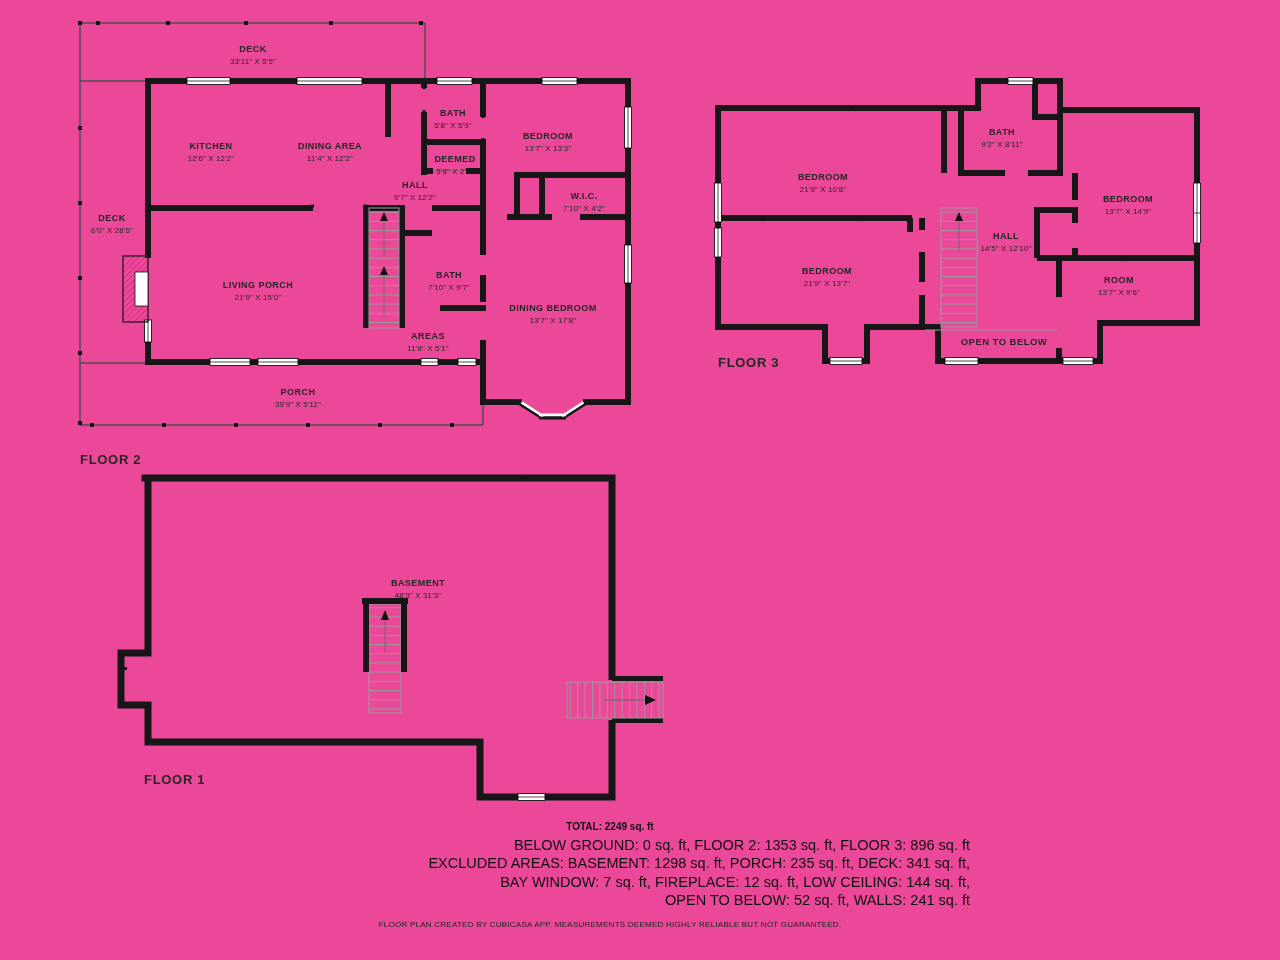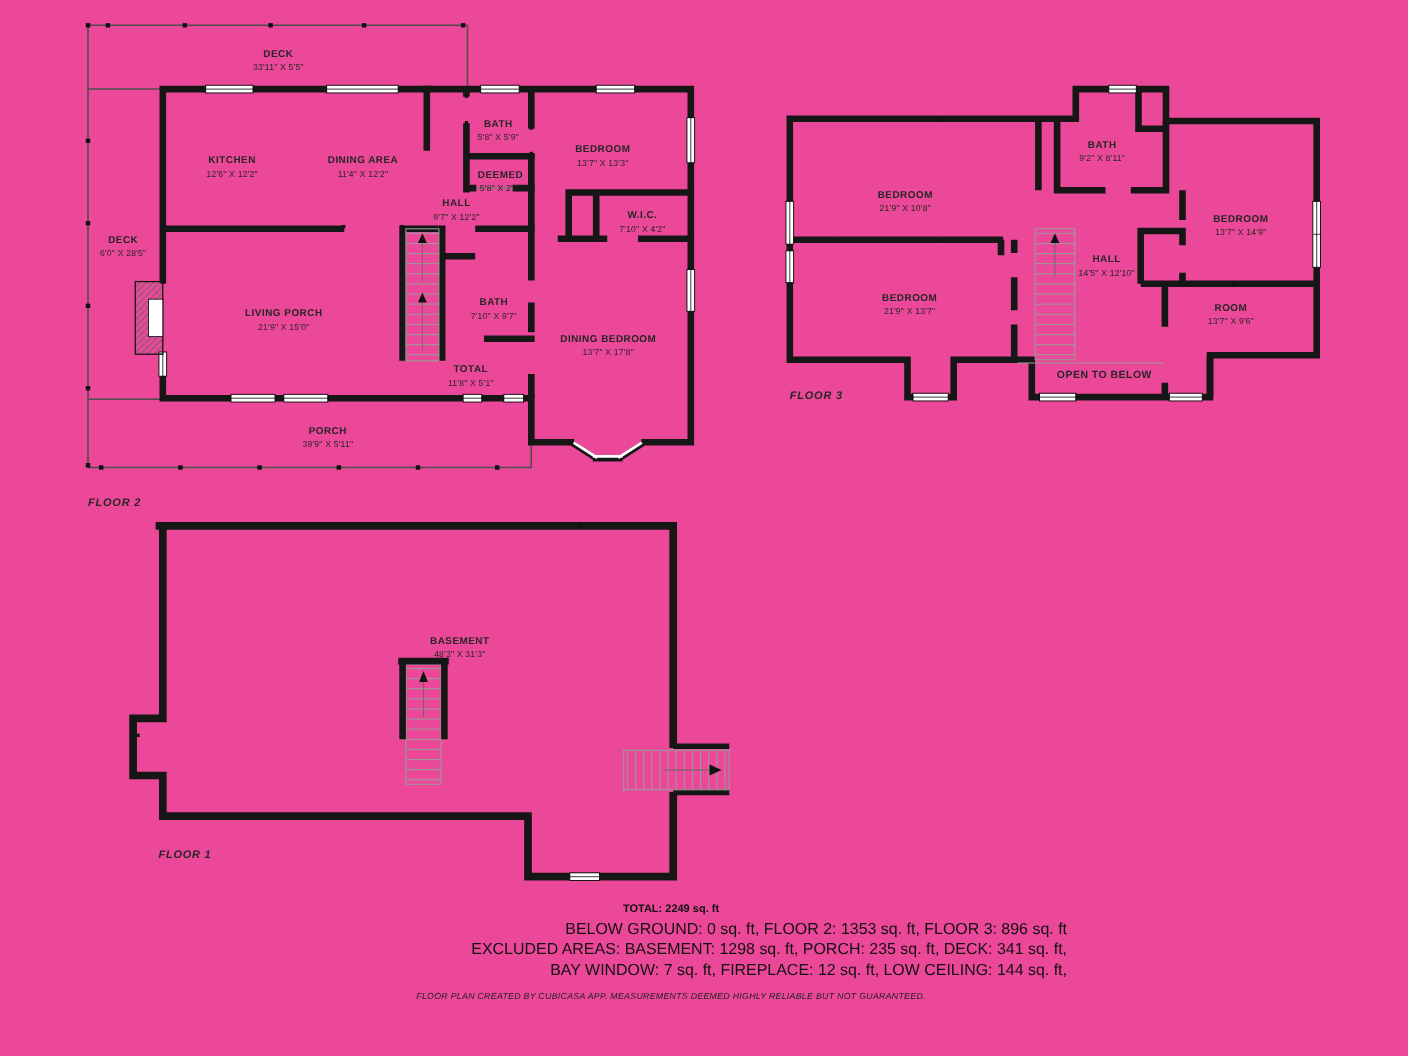--- a/index.html
+++ b/index.html
@@ -3,25 +3,25 @@
 <meta charset="utf-8">
 <style>
   html,body{margin:0;padding:0;background:#fff;}
   body{width:1280px;height:960px;overflow:hidden;font-family:"Liberation Sans",sans-serif;}
   #stage{position:relative;width:1280px;height:960px;background:#ec4899;}
   #stage svg{position:absolute;left:0;top:0;}
   .lbl{position:absolute;transform:translate(-50%,-50%);text-align:center;white-space:nowrap;color:#262626;line-height:1.3;}
   .lbl .rn{display:block;font-size:9px;font-weight:700;letter-spacing:.45px;}
   .lbl .rd{display:block;font-size:7.8px;font-weight:500;letter-spacing:.2px;margin-top:1px;}
   .lbl.open .rn{font-size:9.5px;text-align:center;}
-  .flr{position:absolute;font-size:10px;font-weight:700;letter-spacing:.7px;color:#262626;font-style:italic;}
+  .flr{position:absolute;font-size:13px;font-weight:700;letter-spacing:.7px;color:#262626;}
   .summary{position:absolute;left:250px;top:821px;width:720px;text-align:center;color:#101010;}
   .summary .total{font-size:10px;font-weight:700;margin-bottom:4px;}
   .summary .sline{font-size:14.5px;line-height:18.4px;font-weight:400;text-align:right;}
-  .summary .disc{font-size:8px;font-weight:500;letter-spacing:.25px;margin-top:10px;color:#222;font-style:italic;}
+  .summary .disc{font-size:8px;font-weight:500;letter-spacing:.25px;margin-top:10px;color:#222;}
 </style>
 </head>
 <body>
 
 <div id="stage">
 
 <svg width="1280" height="960" viewBox="0 0 1280 960">
   <defs>
     <pattern id="tH" width="8" height="9.2" patternUnits="userSpaceOnUse">
       <path d="M0,0.5 H8" stroke="#999" stroke-width="1"></path>
@@ -204,21 +204,21 @@
   </div>
   <div class="lbl" style="left:449px;top:281px">
     <span class="rn">BATH</span>
     <span class="rd">7'10" X 9'7"</span>
   </div>
   <div class="lbl" style="left:258px;top:291px">
     <span class="rn">LIVING PORCH</span>
     <span class="rd">21'9" X 15'0"</span>
   </div>
   <div class="lbl" style="left:428px;top:342px">
-    <span class="rn">TOTAL</span>
+    <span class="rn">AREAS</span>
     <span class="rd">11'8" X 5'1"</span>
   </div>
   <div class="lbl" style="left:553px;top:314px">
     <span class="rn">DINING BEDROOM</span>
     <span class="rd">13'7" X 17'8"</span>
   </div>
   <div class="lbl" style="left:298px;top:398px">
     <span class="rn">PORCH</span>
     <span class="rd">39'9" X 5'11"</span>
   </div>
@@ -257,16 +257,17 @@
     <span class="rn">BASEMENT</span>
     <span class="rd">48'3" X 31'3"</span>
   </div>
   <div class="flr" style="left:144px;top:772px">FLOOR 1</div>
 
   <div class="summary">
     <div class="total">TOTAL: 2249 sq. ft</div>
     <div class="sline">BELOW GROUND: 0 sq. ft, FLOOR 2: 1353 sq. ft, FLOOR 3: 896 sq. ft</div>
     <div class="sline">EXCLUDED AREAS: BASEMENT: 1298 sq. ft, PORCH: 235 sq. ft, DECK: 341 sq. ft,</div>
     <div class="sline">BAY WINDOW: 7 sq. ft, FIREPLACE: 12 sq. ft, LOW CEILING: 144 sq. ft,</div>
+    <div class="sline">OPEN TO BELOW: 52 sq. ft, WALLS: 241 sq. ft</div>
     <div class="disc">FLOOR PLAN CREATED BY CUBICASA APP. MEASUREMENTS DEEMED HIGHLY RELIABLE BUT NOT GUARANTEED.</div>
   </div>
 
 </div>
 
 </body></html>

